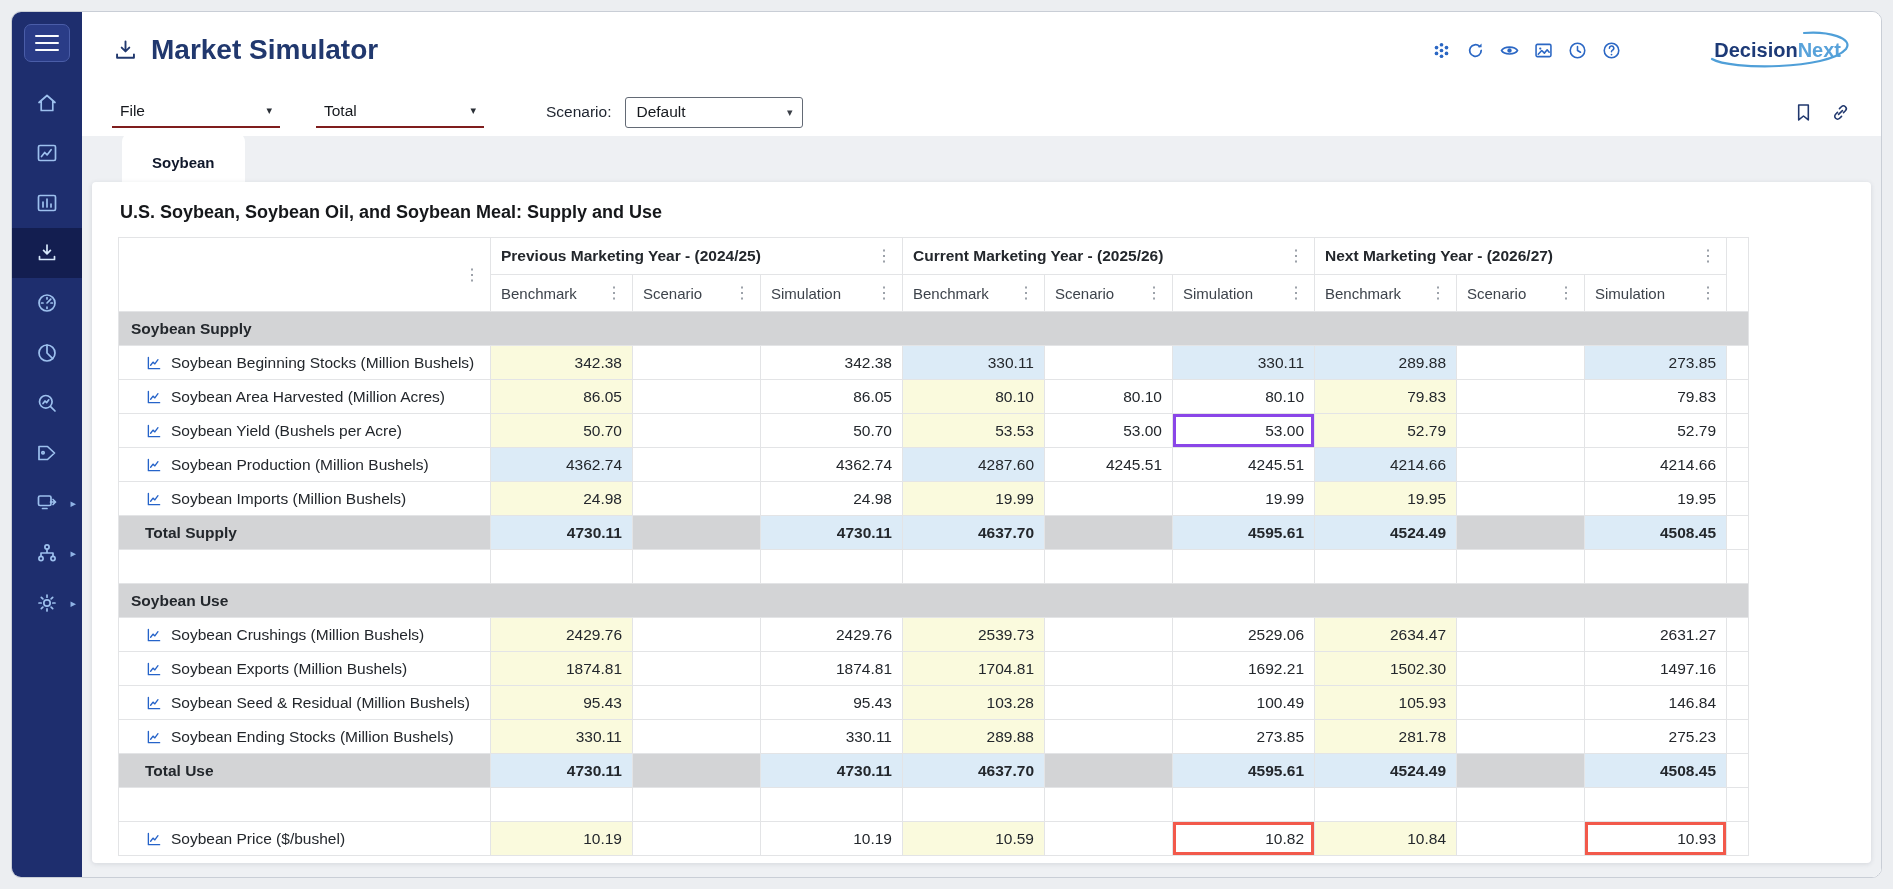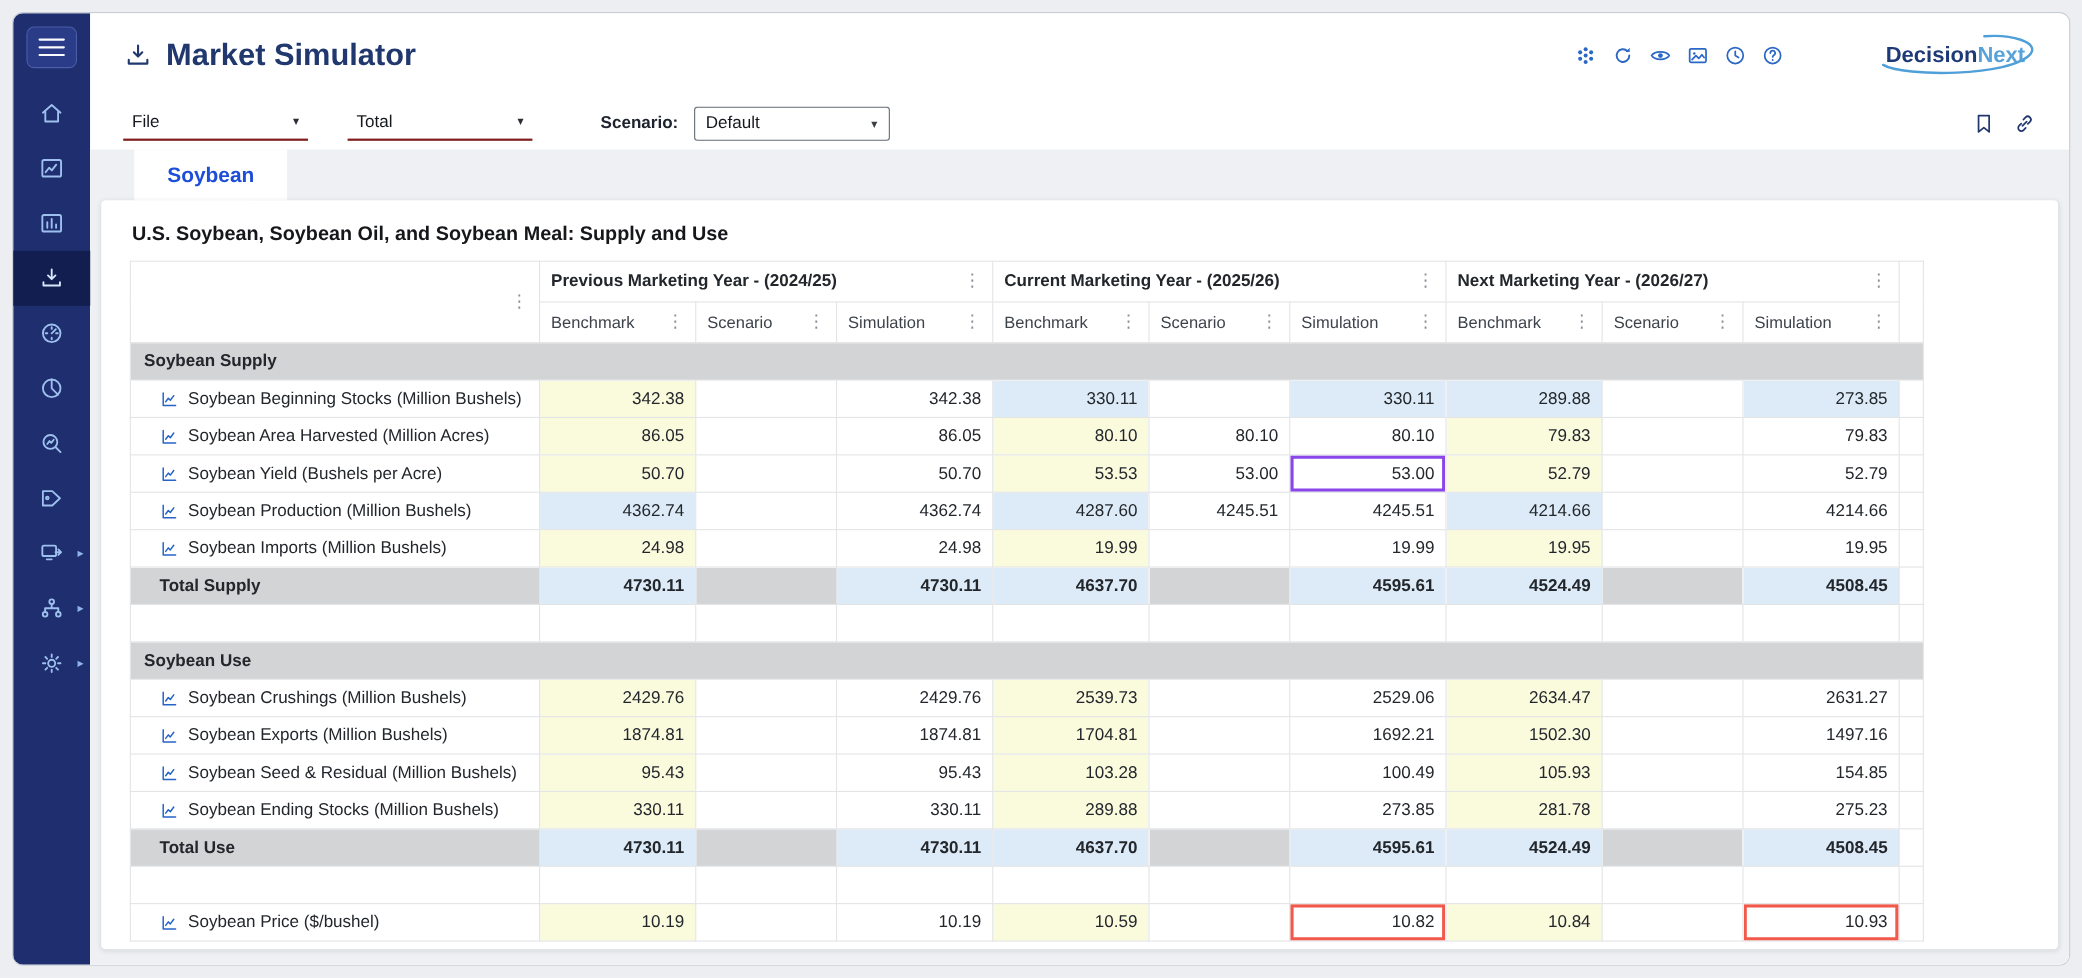--- a/index.html
+++ b/index.html
@@ -28,30 +28,30 @@
 .hdr-icon{width:21px;height:21px;cursor:pointer}
 .hdr-icon svg{width:100%;height:100%;display:block}
 .brand{position:relative;margin-left:88px;font-size:20px;font-weight:700;padding:10px 12px 10px 4px;white-space:nowrap}
 .brand .b1{color:#1d3a77}.brand .b2{color:#58a2da}
 .swoosh{position:absolute;left:-10px;top:0;width:164px;height:44px;pointer-events:none}
 
 .menubar{height:48px;display:flex;align-items:center;padding:0 30px;flex-shrink:0}
 .dd{width:168px;display:flex;justify-content:space-between;align-items:center;border-bottom:2px solid #7f1d1d;padding:5px 8px 6px;font-size:15.5px;color:#15181d;margin-right:36px;cursor:pointer}
 .dd-caret{font-size:11px;color:#2a2f36}
 .scenario{display:flex;align-items:center;margin-left:26px}
-.scenario-label{font-weight:700;font-size:15.5px;color:#1d232e}
+.scenario-label{font-weight:400;font-size:15.5px;color:#1d232e}
 .select{margin-left:14px;width:178px;height:31px;border:1.5px solid #636a75;border-radius:3px;display:flex;align-items:center;justify-content:space-between;padding:0 10px;font-size:15.5px;color:#15181d;cursor:pointer;background:#fff}
 .sel-caret{font-size:11px;color:#3a3f47}
 .mb-actions{margin-left:auto;display:flex;align-items:center;gap:16px;color:#21386e}
 .act-icon{width:21px;height:21px;cursor:pointer}
 .act-icon svg{width:100%;height:100%;display:block}
 
 .content-zone{flex:1;background:#eef0f3;display:flex;flex-direction:column;min-height:0;overflow:hidden}
 .tab-row{height:46px;display:flex;align-items:flex-end;padding-left:40px;flex-shrink:0}
-.tab{background:#fff;color:#1d4ed8;font-weight:700;font-size:19px;padding:22px 30px 11px;border-radius:10px 10px 0 0;cursor:pointer}
+.tab{background:#fff;color:#0f172a;font-weight:700;font-size:15px;padding:22px 30px 11px;border-radius:10px 10px 0 0;cursor:pointer}
 .panel{flex:1;background:#fff;margin:0 10px 14px;border-radius:4px;box-shadow:0 1px 5px rgba(25,35,60,.12);padding:18px 26px;overflow:hidden}
 .page-title{font-size:18px;font-weight:700;color:#15171a;margin:2px 0 14px 2px}
 
 .sut{border-collapse:collapse;table-layout:fixed;width:1630px;border:1px solid #c6c8cb;font-size:15.5px;color:#23272c}
 .sut th,.sut td{border:1px solid #e3e4e6;overflow:hidden;white-space:nowrap}
 .sut thead th{height:37px;background:#fff;font-weight:400;padding:0 10px;text-align:left}
 .th-flex{display:flex;justify-content:space-between;align-items:center;gap:6px;height:100%}
 .th-year .hlbl{font-weight:600;font-size:15.5px;color:#23272c}
 .th-sub .hlbl{font-size:15px;color:#3d434b}
 .kebab{color:#8a9099;font-size:16px;cursor:pointer;line-height:1}
@@ -590,21 +590,21 @@
                   </div>
                 </td>
                 <td class="num bg-y">95.43</td>
                 <td class="num bg-w"></td>
                 <td class="num bg-w">95.43</td>
                 <td class="num bg-y">103.28</td>
                 <td class="num bg-w"></td>
                 <td class="num bg-w">100.49</td>
                 <td class="num bg-y">105.93</td>
                 <td class="num bg-w"></td>
-                <td class="num bg-w">154.85</td>
+                <td class="num bg-w">146.84</td>
                 <td class="fill"></td>
               </tr>
               <tr class="row-data">
                 <td class="lab">
                   <div class="cell-label">
                     <span class="row-icon">
                       <svg viewBox="0 0 24 24" fill="none" stroke="currentColor" stroke-width="1.8" stroke-linecap="round" stroke-linejoin="round">
                         <path d="M4.5 4.5v15h15"></path>
                         <path d="M7.5 15l3.2-4.2 2.4 2.4 4.2-5.6"></path>
                       </svg>

